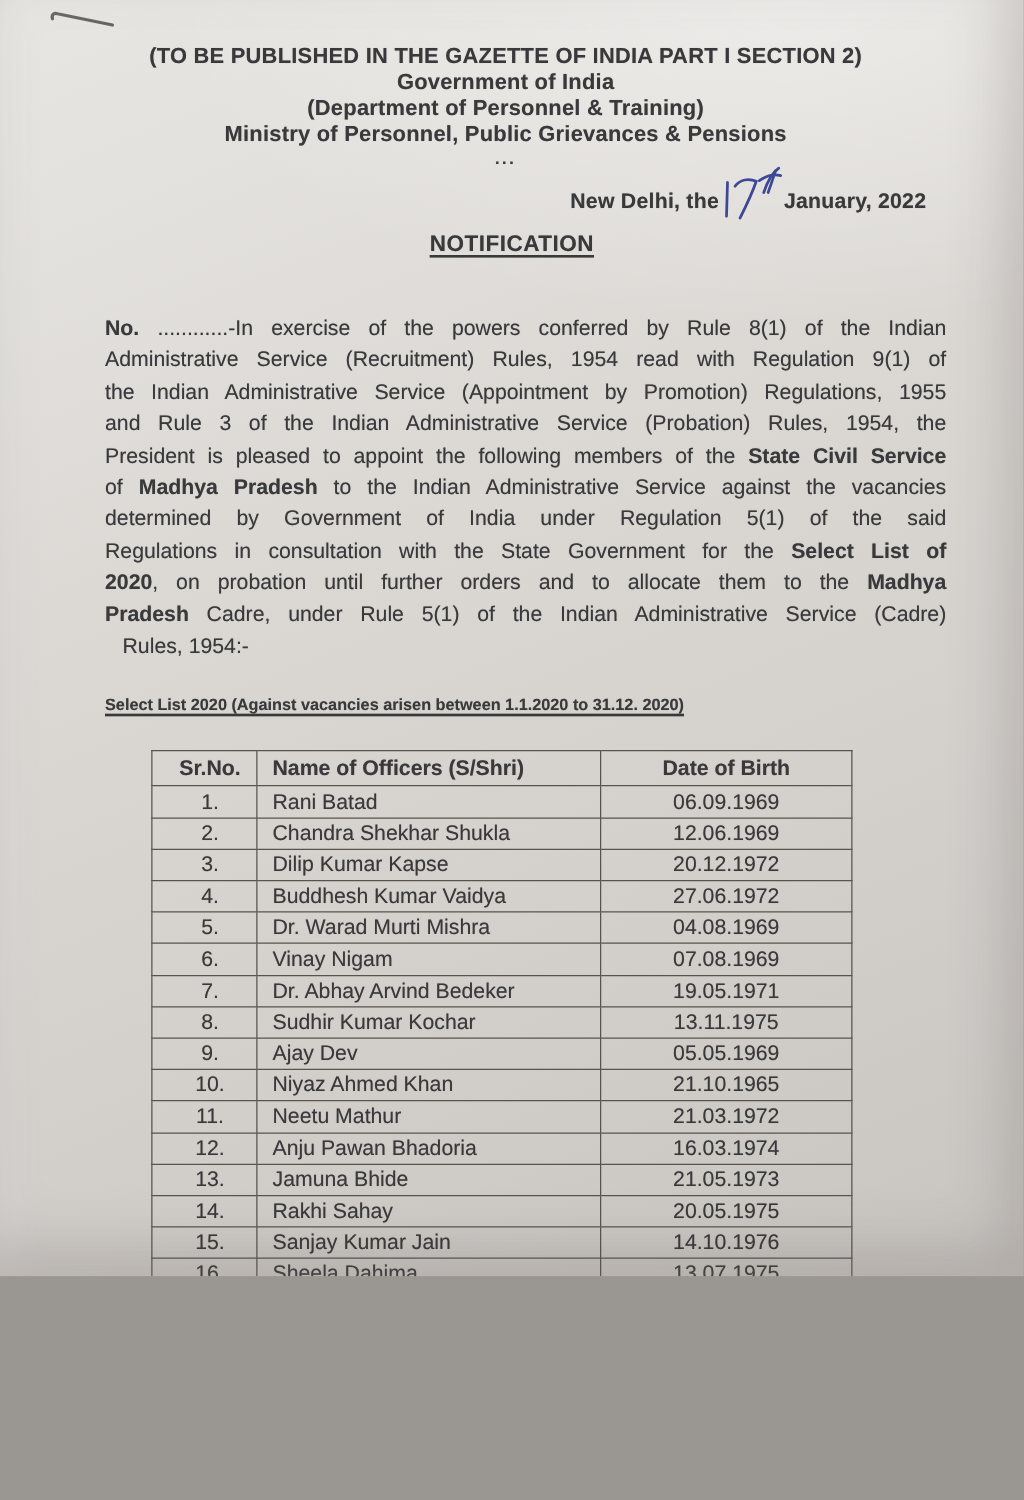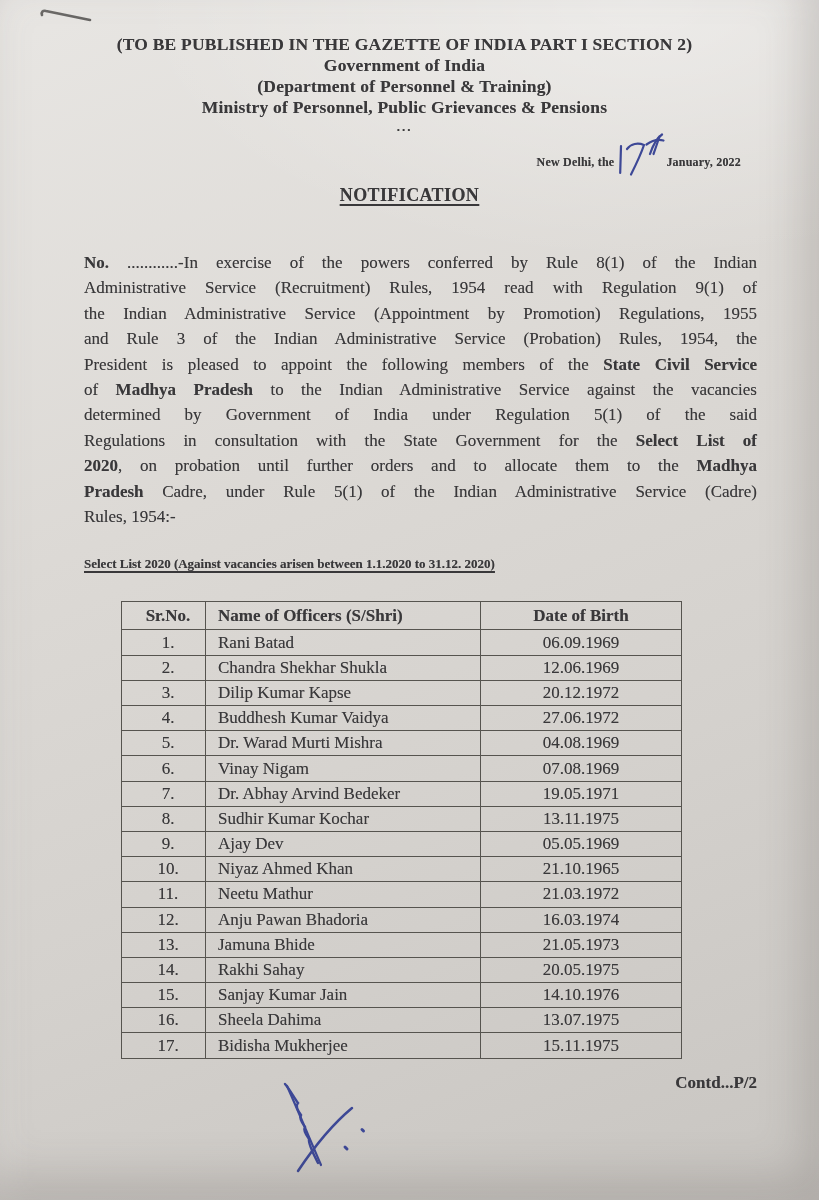--- a/index.html
+++ b/index.html
@@ -1,38 +1,38 @@
 <!DOCTYPE html>
 <html><head>
 <meta charset="utf-8">
 <style>
   html,body{margin:0;padding:0;background:#9a9792;}
   .page{
-    width:819px;height:1200px;position:relative;overflow:hidden;margin:0 auto;
-    font-family:Liberation Serif, serif;color:#39383a;
+    width:819px;height:1021px;position:relative;overflow:hidden;margin:0 auto;
+    font-family:Liberation Sans, sans-serif;color:#39383a;
     background:
       radial-gradient(820px 420px at 78% 0%, rgba(255,255,255,.38), rgba(255,255,255,0) 62%),
       linear-gradient(158deg,#e8e6e3 0%,#dcd9d5 38%,#d4d1cd 66%,#c8c5c1 100%);
     text-shadow:0 0 .6px rgba(55,55,58,.45);
   }
   .page::after{content:'';position:absolute;inset:0;pointer-events:none;
     box-shadow:inset -14px -22px 46px rgba(80,75,70,.22), inset 10px 6px 30px rgba(255,255,255,.18);}
   .corner-dash{position:absolute;left:38px;top:6px;}
   .doc-header{padding-top:34px;padding-right:10px;text-align:center;
     font-weight:700;font-size:17.5px;line-height:21px;letter-spacing:.2px;}
   .dots{font-size:13px;letter-spacing:2px;line-height:10px;margin-top:4px;font-weight:700;}
-  .date-line{font-size:12px;font-weight:700;text-align:right;padding-right:68px;margin-top:1px;height:32px;}
+  .date-line{font-size:17px;font-weight:700;text-align:right;padding-right:68px;margin-top:1px;height:32px;}
   .hand-date{display:inline-block;width:50px;height:46px;vertical-align:-13px;margin:0 1px;}
   .hand-date svg path{stroke:var(--ink,#3e4a9b);stroke-width:2.2;fill:none;stroke-linecap:round;}
   .sr-only{position:absolute;width:1px;height:1px;overflow:hidden;clip:rect(0 0 0 0);white-space:nowrap;}
   .notif{margin-top:20px;text-align:center;font-weight:700;font-size:18px;letter-spacing:.4px;
     text-decoration:underline;text-underline-offset:3px;text-decoration-thickness:1.8px;}
   .body-par{margin:44px 62px 0 84px;font-size:17px;line-height:25.4px;}
   .par-line{text-align:justify;text-align-last:justify;}
-  .par-line.last{text-align-last:left;}
+  .par-line.last{text-align-last:left;margin-left:14px;}
   .bold{font-weight:700;}
   .select-heading{margin:27px 62px 0 84px;font-size:13px;font-weight:700;
     text-decoration:underline;text-underline-offset:3px;text-decoration-thickness:1.7px;}
   .officers-table{border-collapse:collapse;margin:29px 0 0 121px;font-size:17px;}
   .officers-table th,.officers-table td{border:1.7px solid #56544f;padding:0;}
   .officers-table th{font-weight:700;height:27px;}
   .officers-table td{height:24.2px;}
   .c-sr{width:74px;text-align:center;padding-left:9px !important;}
   .c-name{width:262px;text-align:left;padding-left:12px !important;}
   .c-dob{width:200px;text-align:center;}

